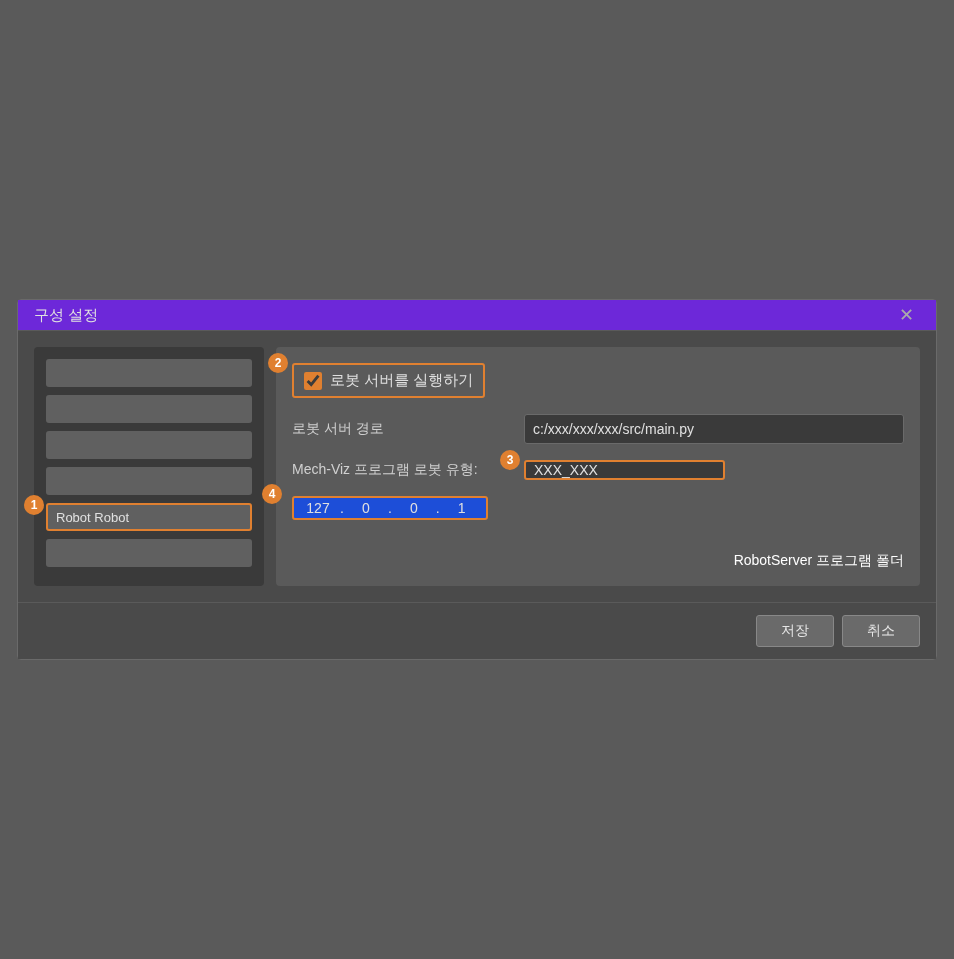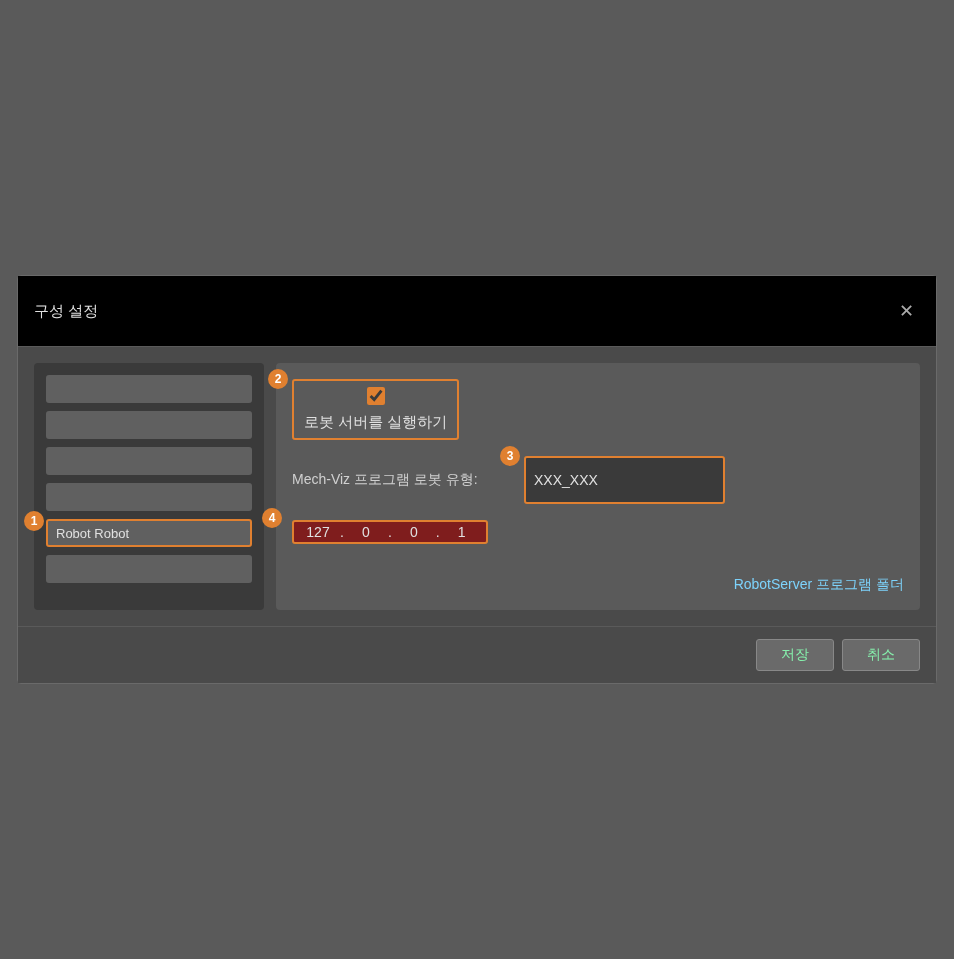--- a/index.html
+++ b/index.html
@@ -14,22 +14,22 @@
     }
     .dialog {
       width: 920px;
       background: #4a4a4a;
       border: 1px solid #6a6a6a;
       border-radius: 4px;
       display: flex;
       flex-direction: column;
     }
     .title-bar {
-      background: #000000;
-      padding: 24px 16px;
+      background: #6d28d9;
+      padding: 4px 16px;
       display: flex;
       justify-content: space-between;
       align-items: center;
       border-bottom: 1px solid #5a5a5a;
     }
     .title-bar-text {
       color: #e0e0e0;
       font-size: 15px;
     }
     .close-btn {
@@ -83,21 +83,20 @@
     }
     .checkbox-row {
       display: flex;
       align-items: center;
       gap: 8px;
       border: 2px solid #e08030;
       border-radius: 3px;
       padding: 6px 10px;
       background: #5a5a5a;
       align-self: flex-start;
-      flex-direction: column;
     }
     .annotation-badge {
       position: absolute;
       top: -10px;
       left: -24px;
       background: #e08030;
       color: #fff;
       border-radius: 50%;
       width: 20px;
       height: 20px;
@@ -138,70 +137,70 @@
       height: 30px;
       flex: 1;
     }
     .field-input-highlight {
       background: #3a3a3a;
       border: 2px solid #e08030;
       border-radius: 3px;
       color: #e0e0e0;
       font-size: 14px;
       padding: 4px 8px;
-      height: 48px;
+      height: 20px;
     }
     .ip-row {
       display: flex;
       align-items: center;
       gap: 8px;
       position: relative;
     }
     .ip-group {
       display: flex;
       align-items: center;
       gap: 4px;
       border: 2px solid #e08030;
       border-radius: 3px;
       padding: 2px 6px;
-      background: #7f1d1d;
+      background: #1d4ed8;
     }
     .ip-input {
       background: transparent;
       border: none;
       color: #e0e0e0;
       font-size: 14px;
       width: 36px;
       text-align: center;
       outline: none;
     }
     .ip-dot {
       color: #e0e0e0;
       font-size: 14px;
     }
     .folder-link {
-      color: #7dd3fc;
+      color: #ffffff;
       font-size: 14px;
       text-align: right;
       margin-top: auto;
       cursor: pointer;
     }
     .dialog-footer {
       display: flex;
       justify-content: flex-end;
       gap: 8px;
       padding: 12px 16px;
       background: #4a4a4a;
       border-top: 1px solid #5a5a5a;
     }
     .btn {
       background: #6a6a6a;
       border: 1px solid #888;
       border-radius: 3px;
-      color: #86efac;
+      color: #e5e5e5;
       font-size: 14px;
       padding: 6px 24px;
       cursor: pointer;
       font-family: Liberation Serif, serif;
     }
     .sidebar-label {
       color: #e0e0e0;
       font-size: 13px;
     }
   </style>
@@ -238,20 +237,24 @@
     <div class="main-content">
 
       <div style="display:flex;align-items:center;gap:8px;position:relative;align-self:flex-start;">
         <span class="annotation-badge" style="position:absolute;top:-10px;left:-24px;">2</span>
         <div class="checkbox-row">
           <input type="checkbox" class="checkbox-input" checked="" style="">
           <label class="checkbox-label">로봇 서버를 실행하기</label>
         </div>
       </div>
 
+      <div class="field-row">
+        <span class="field-label">로봇 서버 경로</span>
+        <input class="field-input" type="text" value="c:/xxx/xxx/xxx/src/main.py" style="">
+      </div>
 
       <div class="field-row">
         <span class="field-label">Mech-Viz 프로그램 로봇 유형:</span>
         <div style="position:relative;">
           <span class="annotation-badge" style="position:absolute;top:-10px;left:-24px;">3</span>
           <input class="field-input-highlight" type="text" value="XXX_XXX" style="">
         </div>
       </div>
 
       <div class="field-row">

